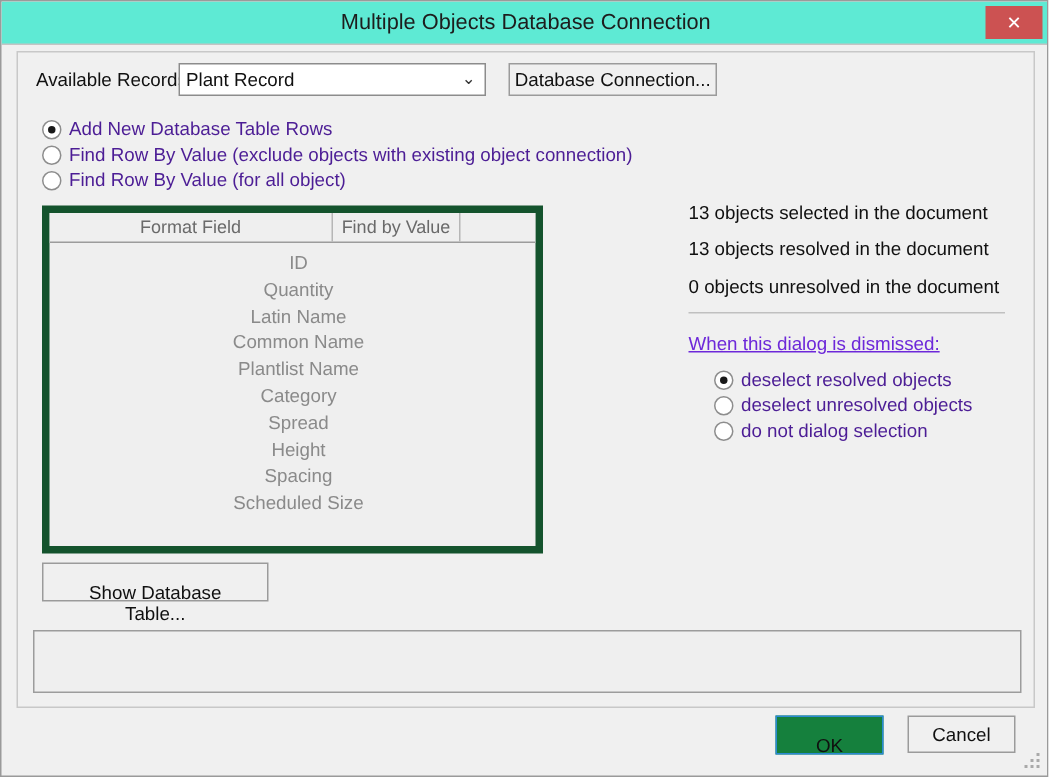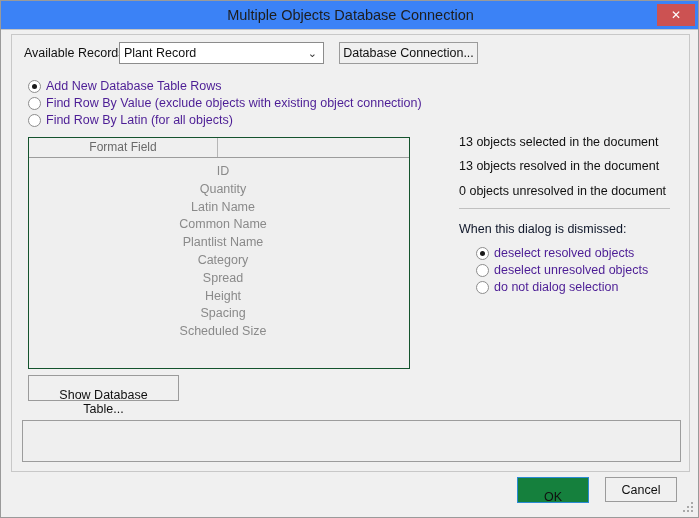--- a/index.html
+++ b/index.html
@@ -21,21 +21,21 @@
     border: 1px solid #9a9a9a;
     overflow: hidden;
   }
 
   
   #titlebar {
     position: absolute;
     left: 0; top: 0;
     width: 699px;
     height: 29px;
-    background: #3b82f6;
+    background: #5eead4;
     border-bottom: 1px solid #c4c4c4;
     box-sizing: border-box;
   }
   #title-text {
     position: absolute;
     left: 0; top: 0;
     width: 699px;
     line-height: 28px;
     text-align: center;
     font-size: 14.5px;
@@ -150,25 +150,25 @@
   }
 
   #mode-radios { position: absolute; left: 16px; top: 44px; }
   #mode-radios .radio-row { position: relative; margin-bottom: 3px; }
 
   
   #field-list-box {
     position: absolute;
     left: 16px;
     top: 102px;
-    width: 382px;
+    width: 334px;
     height: 232px;
     box-sizing: border-box;
     background: #efefef;
-    border: 1px solid #14532d;
+    border: 5px solid #14532d;
     overflow: hidden;
   }
   #field-list-header {
     position: relative;
     height: 20px;
     background: #efefef;
     border-bottom: 1px solid #9c9c9c;
     box-sizing: border-box;
   }
   .col-head {
@@ -236,22 +236,23 @@
     width: 211px;
     height: 1px;
     background: #c0c0c0;
   }
 
   #dismiss-title {
     position: absolute;
     left: 447px;
     top: 187px;
     font-size: 12.5px;
-    color: #0f172a;
+    color: #6d28d9;
     white-space: nowrap;
+    text-decoration: underline;
   }
   #dismiss-radios {
     position: absolute;
     left: 464px;
     top: 211px;
   }
   #dismiss-radios .radio-row {
     position: relative;
     margin-bottom: 3px;
   }
@@ -346,27 +347,28 @@
       <div class="radio-row">
         <span class="radio-mark on"></span>
         <span>Add New Database Table Rows</span>
       </div>
       <div class="radio-row">
         <span class="radio-mark"></span>
         <span>Find Row By Value (exclude objects with existing object connection)</span>
       </div>
       <div class="radio-row">
         <span class="radio-mark"></span>
-        <span>Find Row By Latin (for all objects)</span>
+        <span>Find Row By Value (for all object)</span>
       </div>
     </div>
 
     <div id="field-list-box">
       <div id="field-list-header">
         <div class="col-head divider" id="col-format">Format Field</div>
+        <div class="col-head divider" id="col-findval">Find by Value</div>
         <div class="col-head" id="col-spare"></div>
       </div>
       <div id="field-list-items">
         <div class="field-item">ID</div>
         <div class="field-item">Quantity</div>
         <div class="field-item">Latin Name</div>
         <div class="field-item">Common Name</div>
         <div class="field-item">Plantlist Name</div>
         <div class="field-item">Category</div>
         <div class="field-item">Spread</div>

